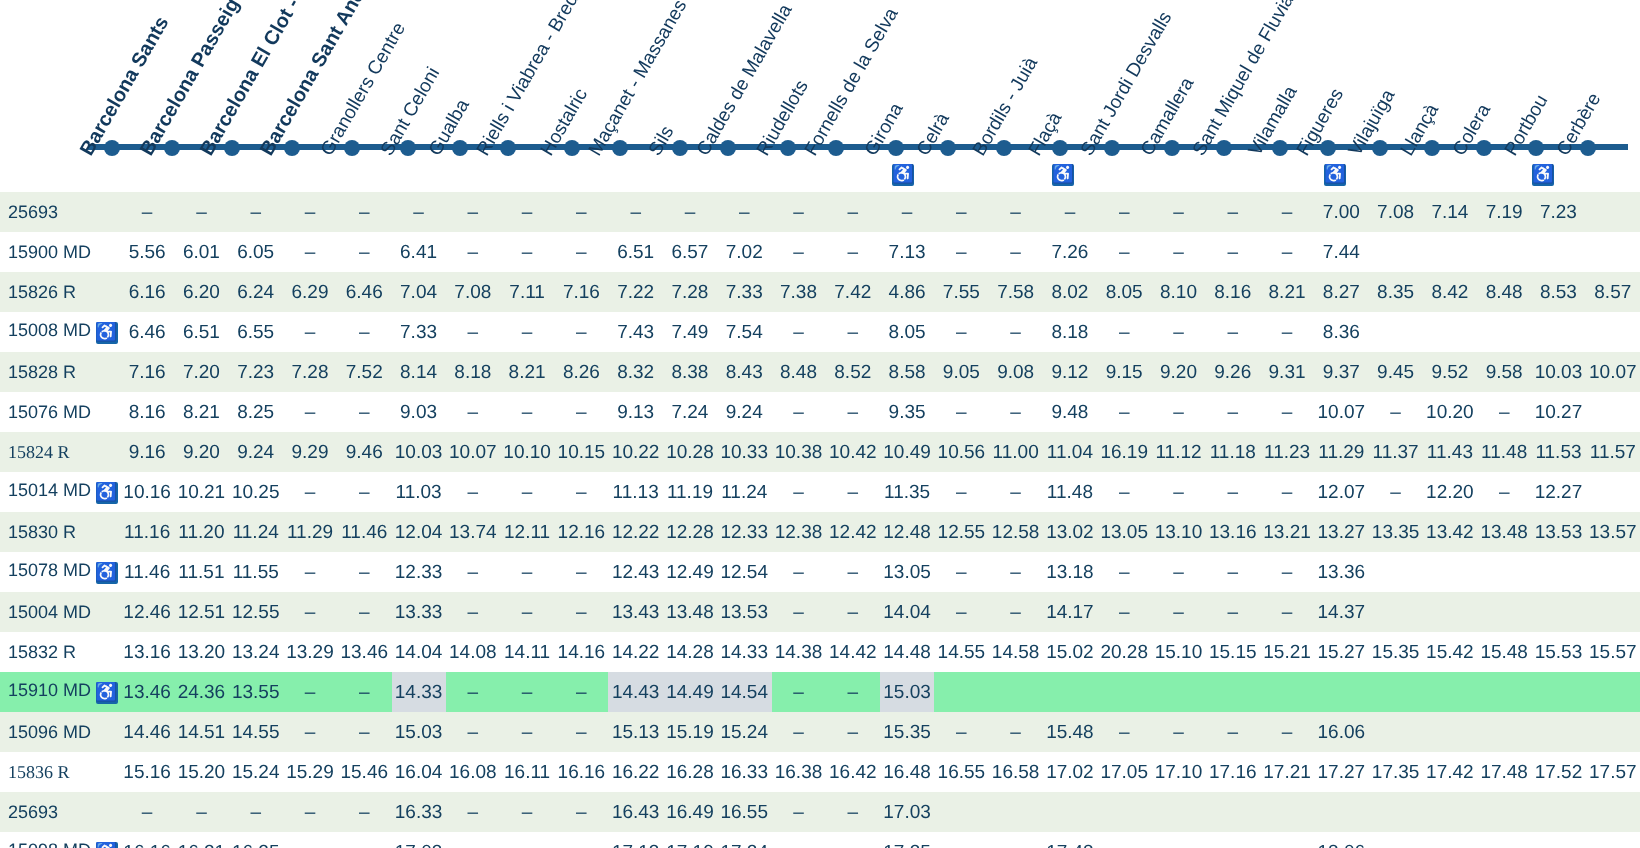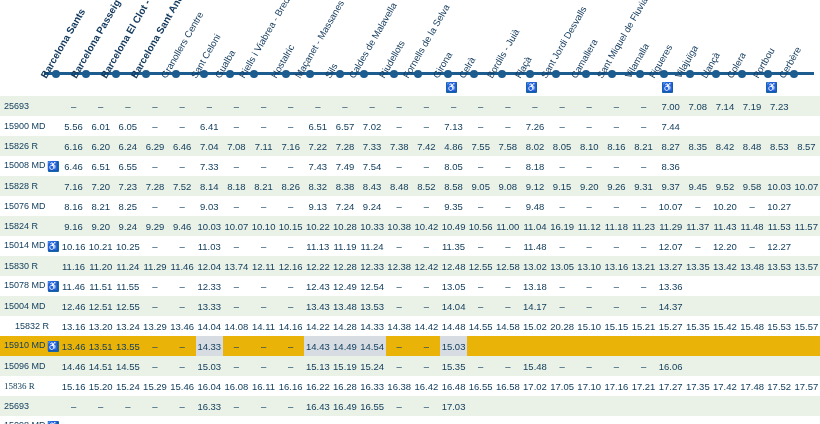--- a/index.html
+++ b/index.html
@@ -43,21 +43,21 @@
   }
   td{
     padding:0;
     height:20px;
     text-align:center;
     color:#14405f;
     white-space:nowrap;
   }
   tr.alt td{background:#eaf1e6;}
   tr.plain td{background:#ffffff;}
-  tr.sel td{background:#eab308;}
+  tr.sel td{background:#86efac;}
   td.train{
     text-align:left;
     padding-left:4px;
     font-size:9px;
     letter-spacing:0;
   }
   .acc{
     display:inline-block;
     width:11px;height:11px;
     background:#1565a8;
@@ -326,21 +326,21 @@
           <td>–</td>
           <td>–</td>
           <td>10.07</td>
           <td>–</td>
           <td>10.20</td>
           <td>–</td>
           <td>10.27</td>
           <td></td>
         </tr>
         <tr class="alt">
-          <td class="train" style="width: 56px;">15824  R</td>
+          <td class="train" style="width: 56px; font-family: Liberation Serif, serif;">15824  R</td>
           <td>9.16</td>
           <td>9.20</td>
           <td>9.24</td>
           <td>9.29</td>
           <td>9.46</td>
           <td>10.03</td>
           <td>10.07</td>
           <td>10.10</td>
           <td>10.15</td>
           <td>10.22</td>
@@ -481,21 +481,21 @@
           <td>–</td>
           <td>–</td>
           <td>14.37</td>
           <td></td>
           <td></td>
           <td></td>
           <td></td>
           <td></td>
         </tr>
         <tr class="plain">
-          <td class="train" style="width: 56px; text-align: center;">15832  R</td>
+          <td class="train" style="width: 56px;">15832  R</td>
           <td>13.16</td>
           <td>13.20</td>
           <td>13.24</td>
           <td>13.29</td>
           <td>13.46</td>
           <td>14.04</td>
           <td>14.08</td>
           <td>14.11</td>
           <td>14.16</td>
           <td>14.22</td>
@@ -514,21 +514,21 @@
           <td>15.27</td>
           <td>15.35</td>
           <td>15.42</td>
           <td>15.48</td>
           <td>15.53</td>
           <td>15.57</td>
         </tr>
         <tr class="sel">
           <td class="train" style="width: 56px;">15910 MD<span class="acc">♿</span></td>
           <td>13.46</td>
-          <td>13.51</td>
+          <td>24.36</td>
           <td>13.55</td>
           <td>–</td>
           <td>–</td>
           <td class="cell-hl">14.33</td>
           <td>–</td>
           <td>–</td>
           <td>–</td>
           <td class="cell-hl">14.43</td>
           <td class="cell-hl">14.49</td>
           <td class="cell-hl">14.54</td>

